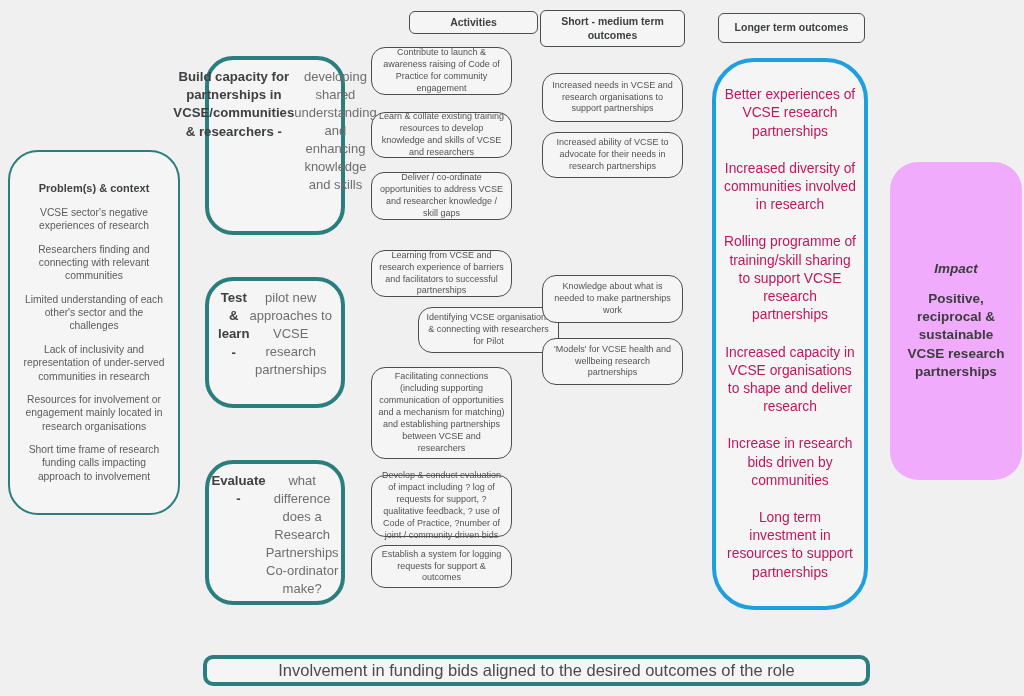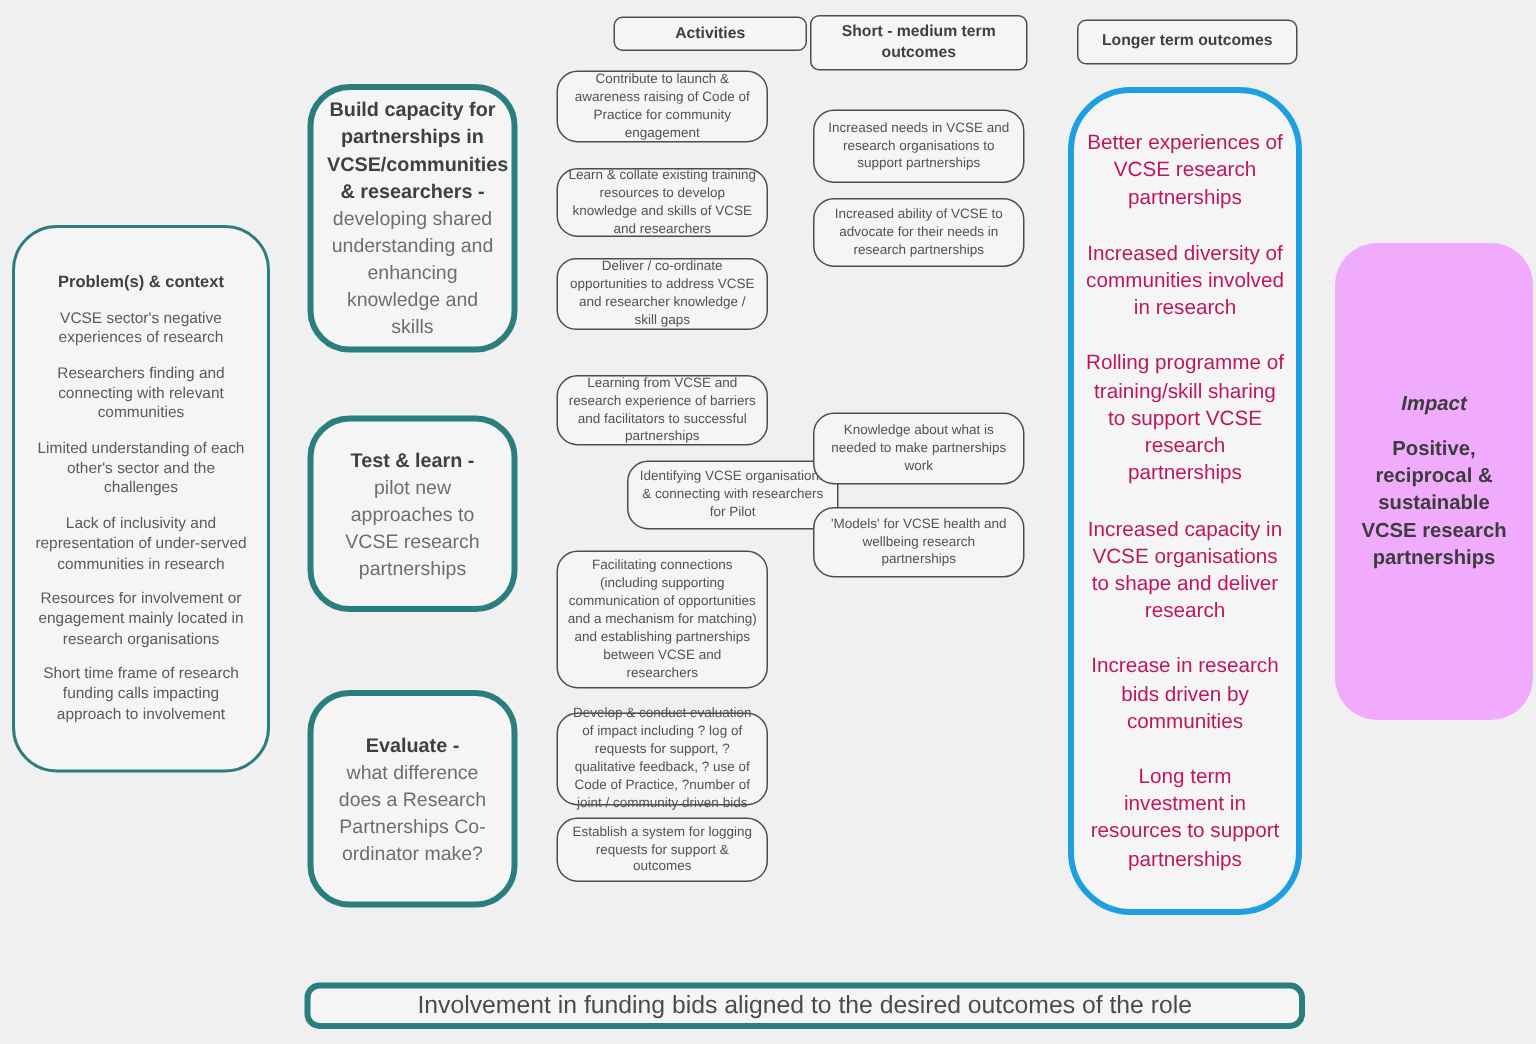--- a/index.html
+++ b/index.html
@@ -22,21 +22,21 @@
     gap: 10px; padding: 12px 10px; text-align: center;
   }
   .problems .title { font-weight: bold; color: #3f4042; font-size: 11px; margin-bottom: 2px; }
   .problems .item { font-size: 10.3px; line-height: 1.3; color: #5a5b5d; }
 
   
   .pillar {
     left: 205px; width: 140px;
     background: #f5f5f5;
     border: 4px solid #2a7f7e; border-radius: 28px;
-    display: flex; flex-direction: column; justify-content: center;
+    display: flex; justify-content: center;
     text-align: center; padding: 8px 9px;
   }
   .pillar .bold { font-weight: bold; color: #3f4042; font-size: 13.2px; line-height: 1.38; }
   .pillar .rest { color: #6d6e70; font-size: 13px; line-height: 1.38; }
   .pillar1 { top: 56px;  height: 179px; }
   .pillar2 { top: 277px; height: 131px; }
   .pillar3 { top: 460px; height: 145px; }
 
   
   .col-header {

